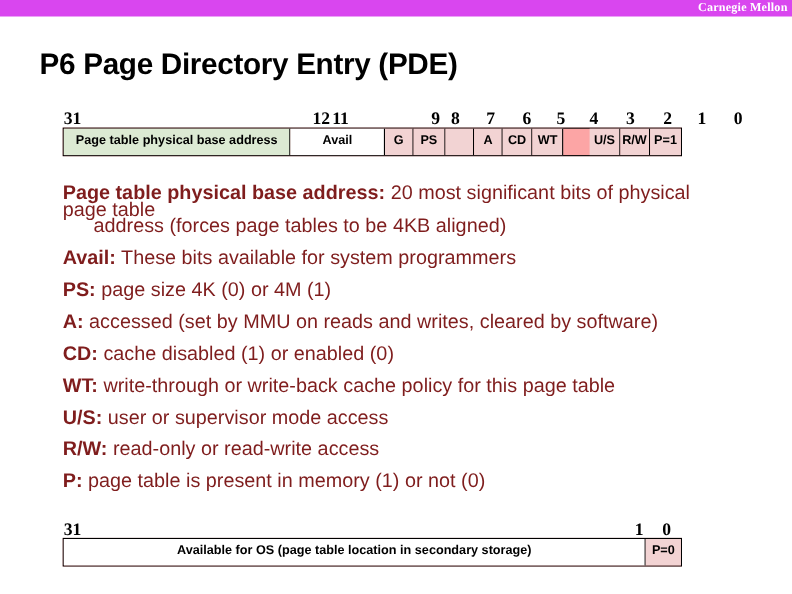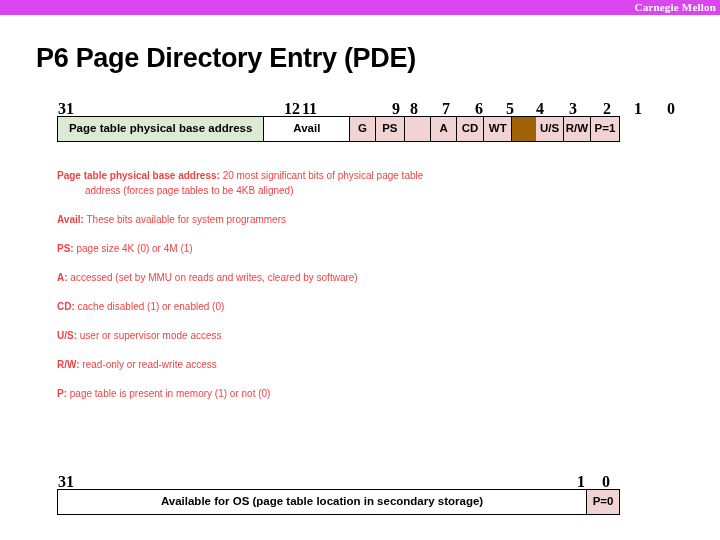--- a/index.html
+++ b/index.html
@@ -78,21 +78,21 @@
     top: 0;
     line-height: 13px;
     white-space: nowrap;
   }
 
   .bit-row {
     display: flex;
     border: 1px solid #000000;
     box-sizing: border-box;
     height: 26px;
-    background: #a16207;
+    background: #fca5a5;
   }
   .bit-cell {
     box-sizing: border-box;
     border-right: 1px solid #000000;
     display: flex;
     align-items: center;
     justify-content: center;
     font-size: 11.5px;
     font-weight: bold;
     line-height: 1;
@@ -107,24 +107,24 @@
   .bit-cell.white { background: #ffffff; }
 
   
   .body-text {
     position: absolute;
     left: 57px;
     top: 168px;
     width: 600px;
   }
   .para {
-    font-size: 10px;
+    font-size: 18px;
     line-height: 15px;
     margin-bottom: 14px;
-    color: #ef4444;
+    color: #7f1d1d;
   }
   .para .lead {
     font-weight: bold;
   }
   .para .wrapline {
     display: block;
     padding-left: 28px;
   }
 </style>
 </head>
@@ -188,20 +188,21 @@
       </div>
     </div>
 </div>
 
 <div class="body-text" id="descriptions-container">
     <div class="para"><span class="lead">Page table physical base address:</span><span> 20 most significant bits of physical page table</span><span class="wrapline">address (forces page tables to be 4KB aligned)</span></div>
     <div class="para"><span class="lead">Avail:</span><span> These bits available for system programmers</span></div>
     <div class="para"><span class="lead">PS:</span><span> page size 4K (0) or 4M (1)</span></div>
     <div class="para"><span class="lead">A:</span><span> accessed (set by MMU on reads and writes, cleared by software)</span></div>
     <div class="para"><span class="lead">CD:</span><span> cache disabled (1) or enabled (0)</span></div>
+    <div class="para"><span class="lead">WT:</span><span> write-through or write-back cache policy for this page table</span></div>
     <div class="para"><span class="lead">U/S:</span><span> user or supervisor mode access</span></div>
     <div class="para"><span class="lead">R/W:</span><span> read-only or read-write access</span></div>
     <div class="para"><span class="lead">P:</span><span> page table is present in memory (1) or not (0)</span></div>
   </div>
 
 <div class="bitdiagram bottom">
   <div class="bit-labels" id="bottom-bit-labels">
       <span style="left: 1px;">31</span>
       <span style="left: 520px;">1</span>
       <span style="left: 545px;">0</span>

